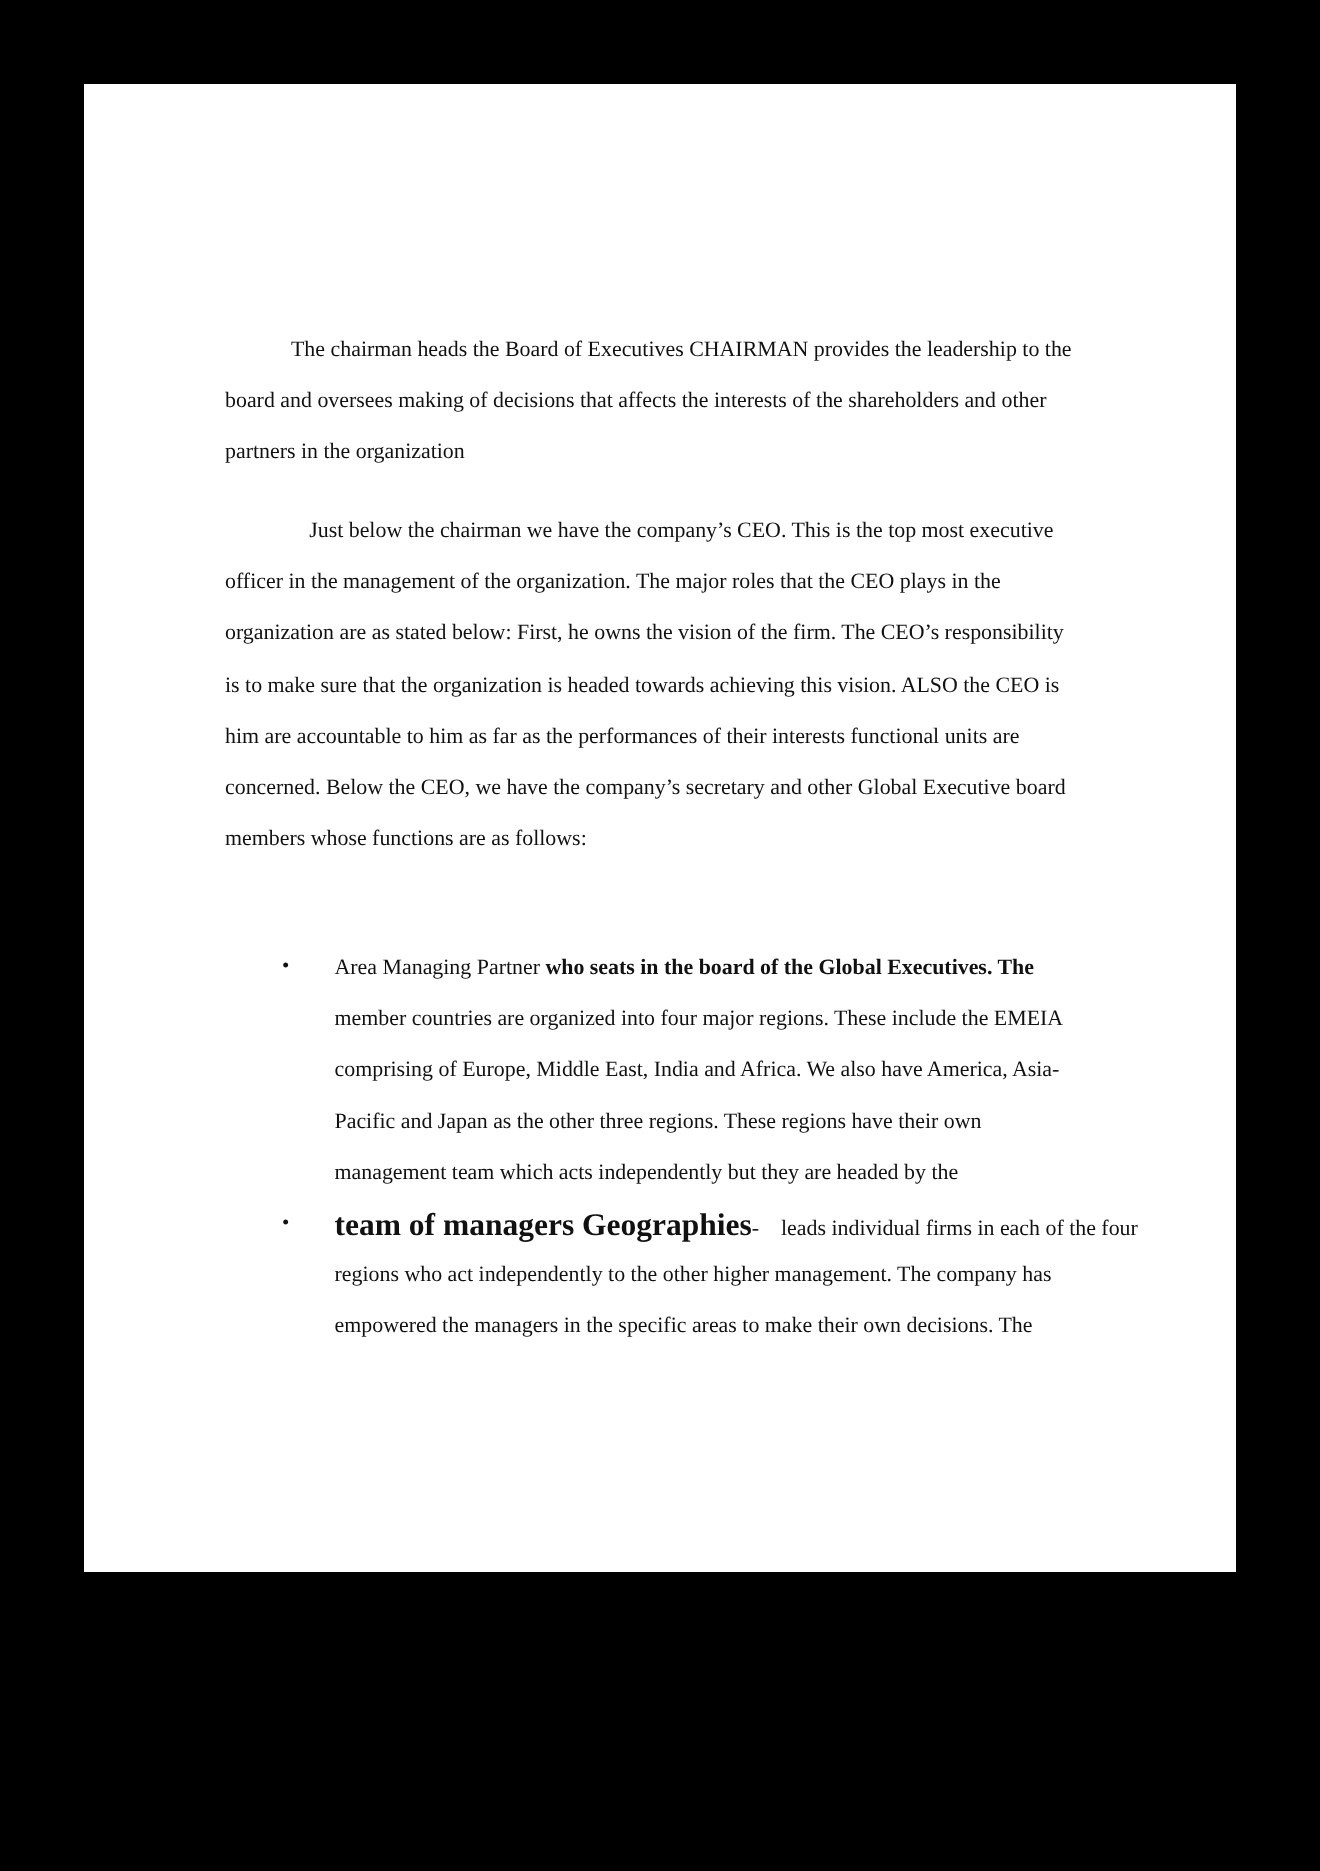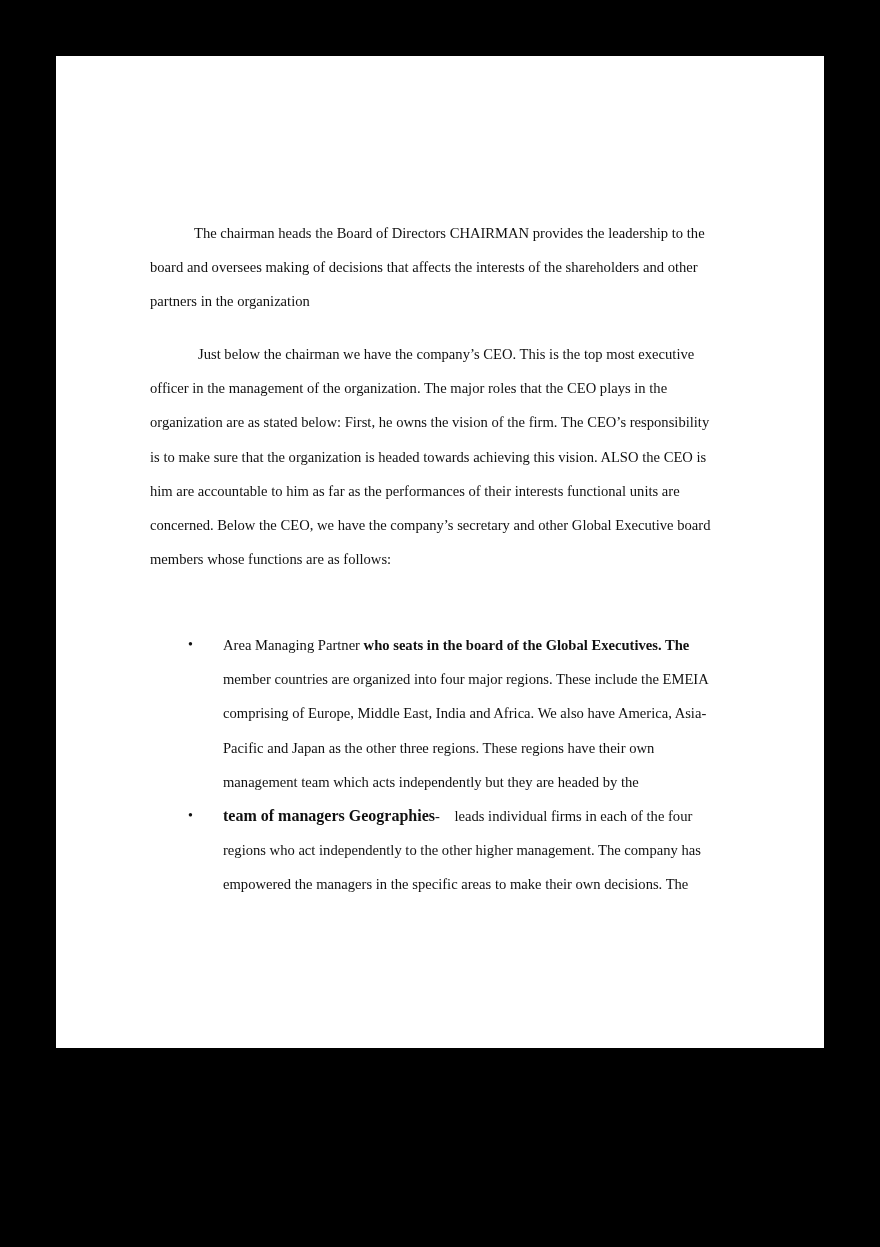--- a/index.html
+++ b/index.html
@@ -30,41 +30,41 @@
       position: absolute;
     }
     .line {
       display: block;
       height: 34.2px;
     }
     .para1 { left: 94px; top: 160px; }
     .para2 { left: 94px; top: 281px; }
     .bullets { left: 94px; top: 572px; }
     .indent-first { padding-left: 44px; }
-    .indent-first-2 { padding-left: 48px; }
+    .indent-first-2 { padding-left: 48px; text-align: center; }
     .bullet-item {
       position: relative;
       padding-left: 73px;
     }
     .bullet-dot {
       position: absolute;
       left: 38px;
       top: 0;
       font-size: 14px;
     }
     .b { font-weight: normal; }
-    .b-big { font-weight: bold; font-size: 16px; }
+    .b-big { font-weight: bold; font-size: 21px; }
   </style>
 </head>
 <body>
 
 <div class="page">
 
   <div class="text para1">
-    <span class="line indent-first">The chairman heads the Board of Directors  CHAIRMAN  provides the leadership to the</span>
+    <span class="line indent-first">The chairman heads the Board of Executives  CHAIRMAN  provides the leadership to the</span>
     <span class="line">board and oversees making of decisions that affects the interests of the shareholders and other</span>
     <span class="line">partners in the organization</span>
   </div>
 
   <div class="text para2">
     <span class="line indent-first-2">Just below the chairman we have the company’s CEO. This is the top most executive</span>
     <span class="line">officer in the management of the organization. The major roles that the CEO plays in the</span>
     <span class="line">organization are as stated below: First, he owns the vision of the firm. The CEO’s responsibility</span>
     <span class="line">is to make sure that the organization is headed towards achieving this vision.  ALSO the CEO is</span>
     <span class="line">him are accountable to him as far as the performances of their interests functional units are</span>

